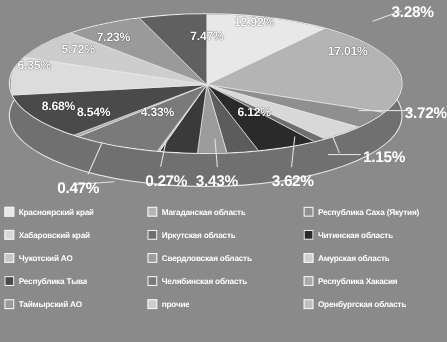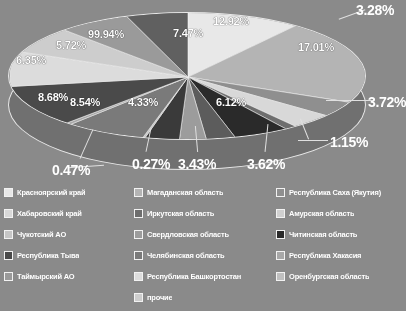--- a/index.html
+++ b/index.html
@@ -111,21 +111,21 @@
 
     <span class="pct" style="left:205px;top:9px;">12.92%</span>
     <span class="pct" style="left:290px;top:35px;">17.01%</span>
     <span class="pct" style="left:120px;top:90px;">4.33%</span>
     <span class="pct dark" style="left:208px;top:90px;">6.12%</span>
     <span class="pct" style="left:62px;top:90px;text-align:center;">8.54%</span>
     <span class="pct" style="left:30px;top:85px;">8.68%</span>
     <span class="pct" style="left:8px;top:48px;">6.35%</span>
     <span class="pct" style="left:48px;top:33px;">5.72%</span>
     <span class="pct" style="left:165px;top:21px;">7.47%</span>
-    <span class="pct" style="left:80px;top:22px;">99.94%</span>
+    <span class="pct" style="left:80px;top:22px;">7.23%</span>
 
     <div class="leader" style="left:330px;top:8px;width:28px;height:1px;transform:rotate(-20deg);"></div>
     <span class="callout" style="left:348px;top:-4px;">3.28%</span>
 
     <div class="leader" style="left:318px;top:94px;width:48px;height:1px;"></div>
     <span class="callout" style="left:360px;top:88px;">3.72%</span>
 
     <div class="leader" style="left:296px;top:112px;width:1px;height:22px;transform:rotate(-22deg);"></div>
     <div class="leader" style="left:290px;top:134px;width:30px;height:1px;"></div>
     <span class="callout" style="left:322px;top:128px;">1.15%</span>
@@ -179,42 +179,38 @@
       </div>
       <div class="legend-item">
         <span class="swatch" style="background: rgb(156, 156, 156);"></span>
         <span class="legend-label">Свердловская область</span>
       </div>
       <div class="legend-item">
         <span class="swatch" style="background: rgb(122, 122, 122);"></span>
         <span class="legend-label">Челябинская область</span>
       </div>
       <div class="legend-item">
-        <span class="swatch" style="background: rgb(220, 220, 220);"></span>
-        <span class="legend-label">Республика Башкортостан</span>
-      </div>
-      <div class="legend-item">
         <span class="swatch" style="background: rgb(205, 205, 205);"></span>
         <span class="legend-label">прочие</span>
       </div>
     </div>
   <div class="legend-col" id="col2">
       <div class="legend-item">
         <span class="swatch" style="background: rgb(143, 143, 143);"></span>
         <span class="legend-label">Республика Саха (Якутия)</span>
       </div>
       <div class="legend-item">
+        <span class="swatch" style="background: rgb(42, 42, 42);"></span>
+        <span class="legend-label">Читинская область</span>
+      </div>
+      <div class="legend-item">
         <span class="swatch" style="background: rgb(208, 208, 208);"></span>
         <span class="legend-label">Амурская область</span>
       </div>
       <div class="legend-item">
-        <span class="swatch" style="background: rgb(42, 42, 42);"></span>
-        <span class="legend-label">Читинская область</span>
-      </div>
-      <div class="legend-item">
         <span class="swatch" style="background: rgb(168, 168, 168);"></span>
         <span class="legend-label">Республика Хакасия</span>
       </div>
       <div class="legend-item">
         <span class="swatch" style="background: rgb(191, 191, 191);"></span>
         <span class="legend-label">Оренбургская область</span>
       </div>
     </div>
 </div>
 

